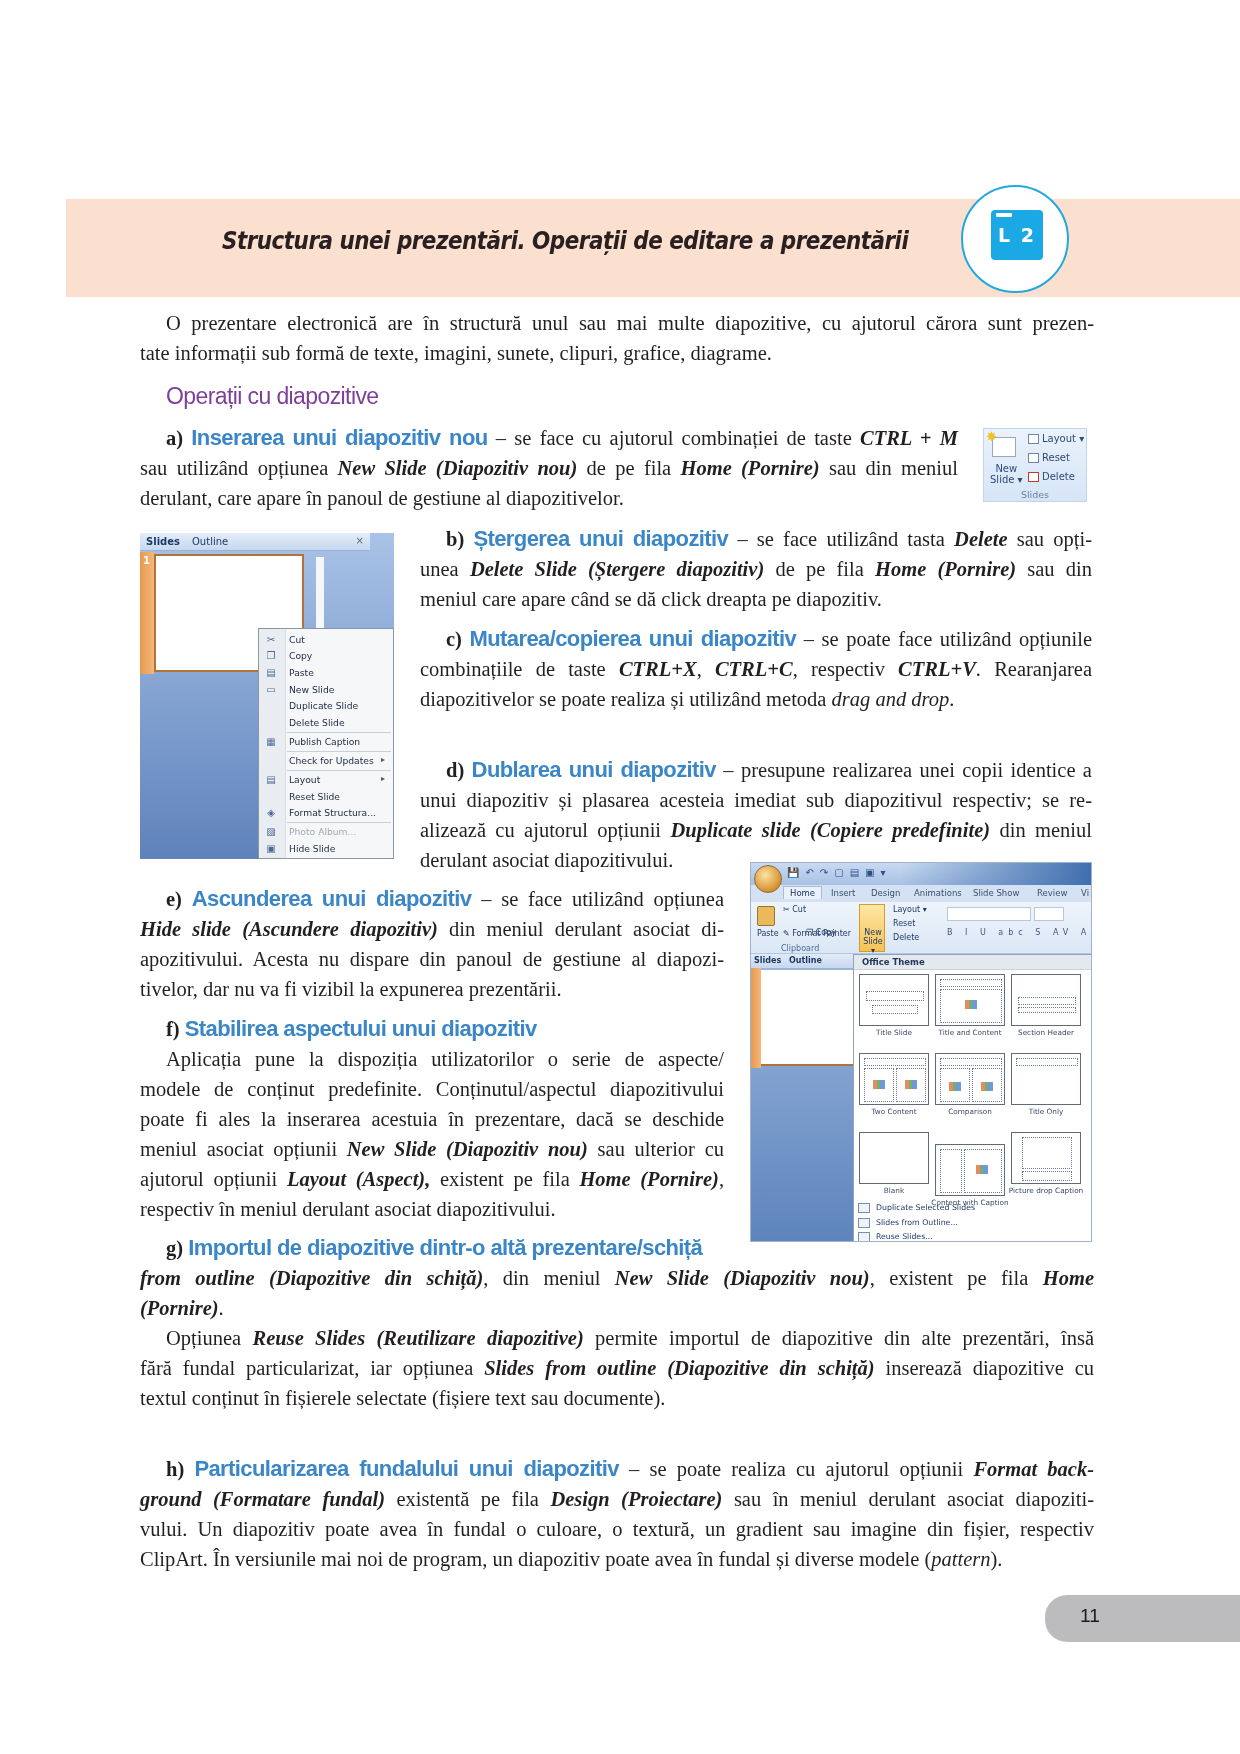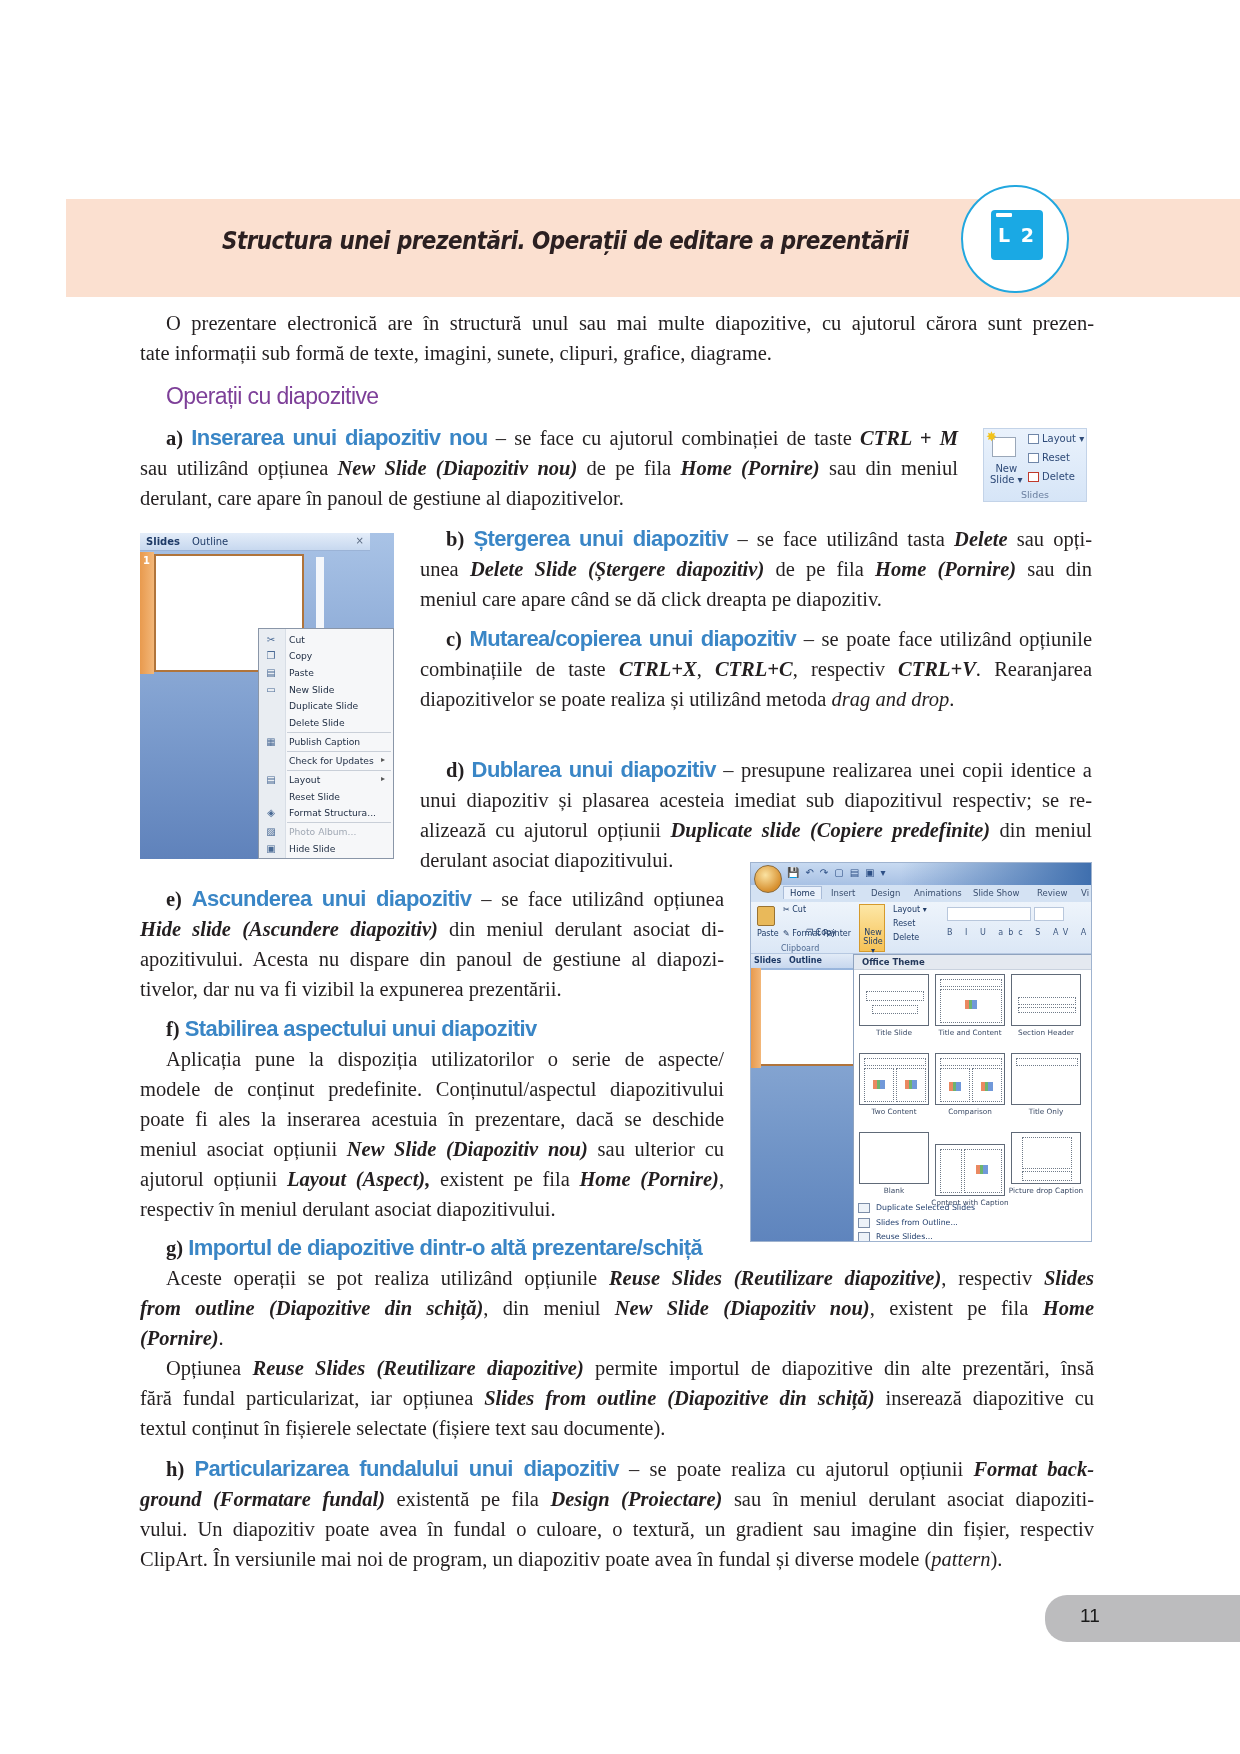--- a/index.html
+++ b/index.html
@@ -415,21 +415,20 @@
   <span class="line"><span class="indent"></span><span>Aplicația pune la dispoziția utilizatorilor o serie de aspecte/</span></span>
   <span class="line"><span>modele de conținut predefinite. Conținutul/aspectul diapozitivului</span></span>
   <span class="line"><span>poate fi ales la inserarea acestuia în prezentare, dacă se deschide</span></span>
   <span class="line"><span>meniul asociat opțiunii </span><b><i>New Slide (Diapozitiv nou)</i></b><span> sau ulterior cu</span></span>
   <span class="line"><span>ajutorul opțiunii </span><b><i>Layout (Aspect),</i></b><span> existent pe fila </span><b><i>Home (Pornire)</i></b><span>,</span></span>
   <span class="line last"><span>respectiv în meniul derulant asociat diapozitivului.</span></span>
 </div>
 
 <div class="para" style="left:140px; top:1233px; width:954px;">
   <span class="line last"><span class="indent"></span><span class="h-label">g)</span> <span class="h-blue">Importul de diapozitive dintr-o altă prezentare/schiță</span></span>
-  <span class="line"><span class="indent"></span><span>Aceste operații se pot realiza utilizând opțiunile </span><b><i>Reuse Slides (Reutilizare diapozitive)</i></b><span>, respectiv </span><b><i>Slides</i></b></span>
   <span class="line"><b><i>from outline (Diapozitive din schiță)</i></b><span>, din meniul </span><b><i>New Slide (Diapozitiv nou)</i></b><span>, existent pe fila </span><b><i>Home</i></b></span>
   <span class="line last"><b><i>(Pornire)</i></b><span>.</span></span>
   <span class="line" style="margin-top:0px;"><span class="indent"></span><span>Opțiunea </span><b><i>Reuse Slides (Reutilizare diapozitive)</i></b><span> permite importul de diapozitive din alte prezentări, însă</span></span>
   <span class="line"><span>fără fundal particularizat, iar opțiunea </span><b><i>Slides from outline (Diapozitive din schiță)</i></b><span> inserează diapozitive cu</span></span>
   <span class="line last"><span>textul conținut în fișierele selectate (fișiere text sau documente).</span></span>
 </div>
 
 <div class="para" style="left:140px; top:1454px; width:954px;">
   <span class="line"><span class="indent"></span><span class="h-label">h)</span> <span class="h-blue">Particularizarea fundalului unui diapozitiv</span><span> – se poate realiza cu ajutorul opțiunii </span><b><i>Format back-</i></b></span>
   <span class="line"><b><i>ground (Formatare fundal)</i></b><span> existentă pe fila </span><b><i>Design (Proiectare)</i></b><span> sau în meniul derulant asociat diapoziti-</span></span>

